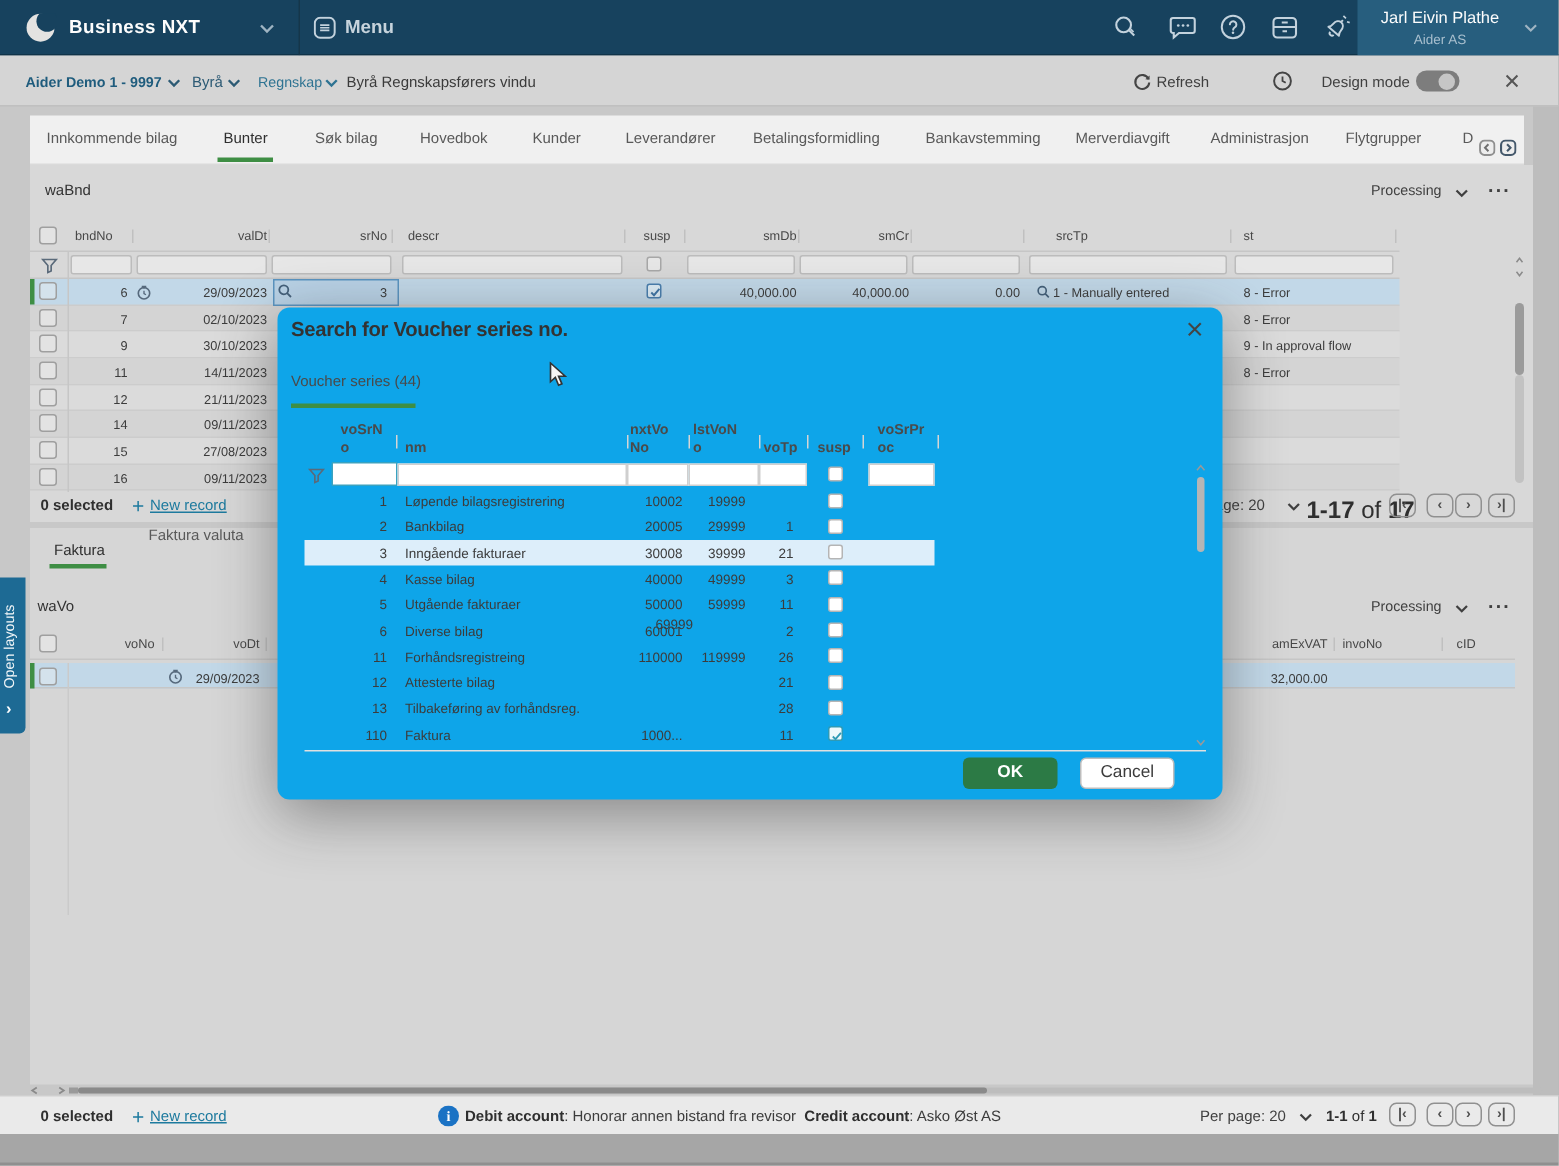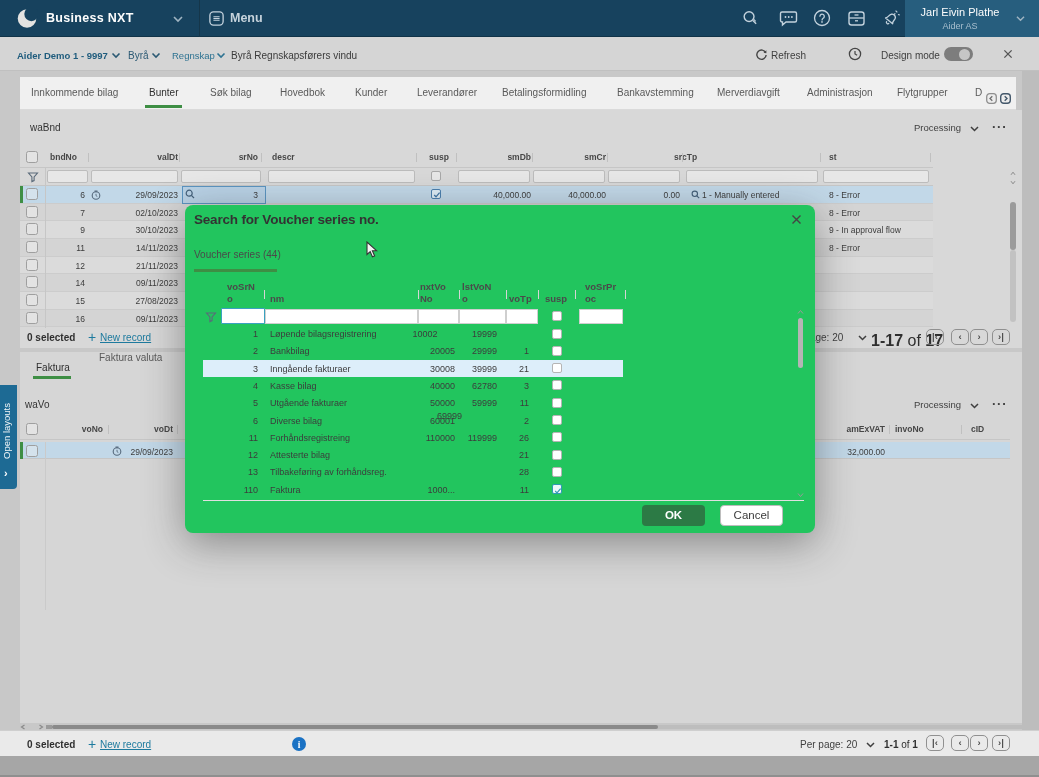--- a/index.html
+++ b/index.html
@@ -12,27 +12,27 @@
 #content { left:0; top:71px; width:1039px; height:684px; background:#c8c8c8; }
 #rightstrip { left:1022px; top:0px; width:17px; height:684px; background:#bdbdbd; }
 #tabbar { left:20px; top:6px; width:996px; height:33px; background:#f0f0f0; border-bottom:1px solid #dadada; }
 .tab { position:absolute; top:0; height:32px; line-height:32px; color:#595959; font-size:10px; }
 #panel1 { left:20px; top:39px; width:1002px; height:238px; background:#d8d8d8; }
 #panel2 { left:20px; top:281px; width:1002px; height:371px; background:#d6d6d6; }
 #sidebar { left:0; top:314px; width:17px; height:104px; background:#1d6a94; border-radius:0 0 4px 0; }
 #hscroll { left:20px; top:653px; width:1010px; height:6px; }
 #statusbar { left:0px; top:659px; width:1039px; height:26px; background:#eaeaea; border-top:1px solid #cfcfcf; }
 #bottomarea { left:0; top:685px; width:1039px; height:92px; background:#a6a6a6; }
-.gh { position:absolute; font-size:8.5px; font-weight:bold; color:#474747; }
+.gh { position:absolute; font-size:8.5px; font-weight:normal; color:#474747; }
 .gv { position:absolute; font-size:8.5px; color:#3c3c3c; }
 .fbox { position:absolute; height:13px; background:#e7e7e7; border:1px solid #bcbcbc; border-radius:2px; }
 .cb { position:absolute; width:12px; height:12px; border:1.5px solid #9f9f9f; border-radius:2.5px; background:#e3e3e3; }
 .row { position:absolute; left:0px; width:913px; height:17.65px; border-bottom:1px solid #cccccc; }
 .divid { position:absolute; width:1px; height:9px; background:#c0c0c0; top:5px; }
-#modal { left:185px; top:205px; width:630px; height:328px; background:#22c55e; border-radius:8px; box-shadow:0 10px 40px rgba(40,40,40,0.45); }
+#modal { left:185px; top:205px; width:630px; height:328px; background:#0ea5e9; border-radius:8px; box-shadow:0 10px 40px rgba(40,40,40,0.45); }
 .mgh { position:absolute; font-size:9.5px; font-weight:bold; color:#4a4a4a; line-height:12px; }
 .mgv { position:absolute; font-size:9px; color:#3c3c3c; }
 .mcb { position:absolute; width:10px; height:10px; border:1.5px solid #b5b5b5; border-radius:2px; background:#fff; }
 .pgbtn { position:absolute; width:18px; height:16px; border:1.3px solid #909090; border-radius:5px; color:#4f4f4f; text-align:center; font-size:9.5px; font-weight:bold; line-height:14px; background:transparent; }
 #bottomarea { left:0; top:756px; width:1039px; height:21px; background:#a6a6a6; }
 </style>
 </head>
 <body>
 <div id="topbar" class="abs">
   <div id="userarea" class="abs"></div>
@@ -159,21 +159,21 @@
 
   <div class="abs" style="left:0;top:38px;width:913px;height:20px;border-bottom:1px solid #c6c6c6">
     <div class="cb" style="left:6px;top:3px"></div>
     <div class="gh" style="left:30px;top:4px">bndNo</div>
     <div class="gh" style="left:98px;top:4px;width:60px;text-align:right">valDt</div>
     <div class="gh" style="left:178px;top:4px;width:60px;text-align:right">srNo</div>
     <div class="gh" style="left:252px;top:4px">descr</div>
     <div class="gh" style="left:409px;top:4px">susp</div>
     <div class="gh" style="left:451px;top:4px;width:60px;text-align:right">smDb</div>
     <div class="gh" style="left:526px;top:4px;width:60px;text-align:right">smCr</div>
-    <div class="gh" style="left:654px;top:4px">srcTp</div>
+    <div class="gh" style="left:684px;top:4px">srcTp</div>
     <div class="gh" style="left:809px;top:4px">st</div>
     <div class="divid" style="left:68px"></div>
         <div class="divid" style="left:159px"></div>
         <div class="divid" style="left:241px"></div>
         <div class="divid" style="left:396px"></div>
         <div class="divid" style="left:436px"></div>
         <div class="divid" style="left:512px"></div>
         <div class="divid" style="left:587px"></div>
         <div class="divid" style="left:662px"></div>
         <div class="divid" style="left:800px"></div>
@@ -339,20 +339,21 @@
   <div class="abs" style="left:32px;top:1px;width:606px;height:4px;background:#8a8a8a;border-radius:2px"></div>
 </div>
 <div id="statusbar" class="abs">
   <div class="abs" style="left:27px;top:8px;font-size:10px;font-weight:bold;color:#2f2f2f">0 selected</div>
   <div class="abs" style="left:88px;top:5px;font-size:14px;color:#1d7a9e">+</div>
   <div class="abs" style="left:100px;top:8px;font-size:10px;color:#1d7a9e;text-decoration:underline">New record</div>
   <svg class="abs" style="left:292px;top:6px" width="14" height="14" viewBox="0 0 14 14">
         <circle cx="7" cy="7" r="7" fill="#1a72c4"></circle>
         <text x="7" y="10.6" font-size="9.5" font-weight="bold" fill="#fff" text-anchor="middle" font-family="Liberation Serif">i</text>
       </svg>
+  <div class="abs" style="left:310px;top:8px;font-size:10px;color:#3c3c3c"><b style="color:#2f2f2f">Debit account</b>: Honorar annen bistand fra revisor&nbsp; <b style="color:#2f2f2f">Credit account</b>: Asko Øst AS</div>
   <div class="abs" style="left:800px;top:8px;font-size:10px;color:#3f3f3f">Per page: 20</div>
   <svg class="abs" style="left:866px;top:11px" width="9" height="7" viewBox="0 0 9 7">
         <path d="M1 1 L4.5 4.5 L8 1" stroke="#3f3f3f" stroke-width="1.5" fill="none"></path>
       </svg>
   <div class="abs" style="left:884px;top:8px;font-size:10px;color:#2f2f2f"><b>1-1</b> of <b>1</b></div>
   <div class="pgbtn" style="left:926px;top:4px">|‹</div>
   <div class="pgbtn" style="left:951px;top:4px">‹</div>
   <div class="pgbtn" style="left:970px;top:4px">›</div>
   <div class="pgbtn" style="left:992px;top:4px">›|</div>
 </div>
@@ -391,39 +392,39 @@
   <div class="abs" style="left:80px;top:103.5px;width:153px;height:15px;background:#fff;border:1px solid #cfcfcf"></div>
   <div class="abs" style="left:233px;top:103.5px;width:41px;height:15px;background:#fff;border:1px solid #cfcfcf"></div>
   <div class="abs" style="left:274px;top:103.5px;width:47px;height:15px;background:#fff;border:1px solid #cfcfcf"></div>
   <div class="abs" style="left:321px;top:103.5px;width:32px;height:15px;background:#fff;border:1px solid #cfcfcf"></div>
   <div class="mcb" style="left:367px;top:106px"></div>
   <div class="abs" style="left:394px;top:103.5px;width:44px;height:15px;background:#fff;border:1px solid #cfcfcf"></div>
 
   <div class="abs" style="left:18px;top:154.6px;width:420px;height:17.3px;background:#ddeefa"></div>
   <div class="mgv" style="left:13px;top:124px;width:60px;text-align:right">1</div>
     <div class="mgv" style="left:85px;top:124px">Løpende bilagsregistrering</div>
-    <div class="mgv" style="left:210px;top:124px;width:60px;text-align:center">10002</div>
+    <div class="mgv" style="left:210px;top:124px;width:60px;text-align:right">10002</div>
     <div class="mgv" style="left:252px;top:124px;width:60px;text-align:right">19999</div>
     <div class="mcb" style="left:367px;top:123.5px"></div>
   <div class="mgv" style="left:13px;top:141.3px;width:60px;text-align:right">2</div>
     <div class="mgv" style="left:85px;top:141.3px">Bankbilag</div>
     <div class="mgv" style="left:210px;top:141.3px;width:60px;text-align:right">20005</div>
     <div class="mgv" style="left:252px;top:141.3px;width:60px;text-align:right">29999</div>
     <div class="mgv" style="left:284px;top:141.3px;width:60px;text-align:right">1</div>
     <div class="mcb" style="left:367px;top:140.8px"></div>
   <div class="mgv" style="left:13px;top:158.6px;width:60px;text-align:right">3</div>
     <div class="mgv" style="left:85px;top:158.6px">Inngående fakturaer</div>
     <div class="mgv" style="left:210px;top:158.6px;width:60px;text-align:right">30008</div>
     <div class="mgv" style="left:252px;top:158.6px;width:60px;text-align:right">39999</div>
     <div class="mgv" style="left:284px;top:158.6px;width:60px;text-align:right">21</div>
     <div class="mcb" style="left:367px;top:158.1px"></div>
   <div class="mgv" style="left:13px;top:175.9px;width:60px;text-align:right">4</div>
     <div class="mgv" style="left:85px;top:175.9px">Kasse bilag</div>
     <div class="mgv" style="left:210px;top:175.9px;width:60px;text-align:right">40000</div>
-    <div class="mgv" style="left:252px;top:175.9px;width:60px;text-align:right">62780</div>
+    <div class="mgv" style="left:252px;top:175.9px;width:60px;text-align:right">49999</div>
     <div class="mgv" style="left:284px;top:175.9px;width:60px;text-align:right">3</div>
     <div class="mcb" style="left:367px;top:175.4px"></div>
   <div class="mgv" style="left:13px;top:193.2px;width:60px;text-align:right">5</div>
     <div class="mgv" style="left:85px;top:193.2px">Utgående fakturaer</div>
     <div class="mgv" style="left:210px;top:193.2px;width:60px;text-align:right">50000</div>
     <div class="mgv" style="left:252px;top:193.2px;width:60px;text-align:right">59999</div>
     <div class="mgv" style="left:284px;top:193.2px;width:60px;text-align:right">11</div>
     <div class="mcb" style="left:367px;top:192.7px"></div>
   <div class="mgv" style="left:13px;top:210.5px;width:60px;text-align:right">6</div>
     <div class="mgv" style="left:85px;top:210.5px">Diverse bilag</div>

